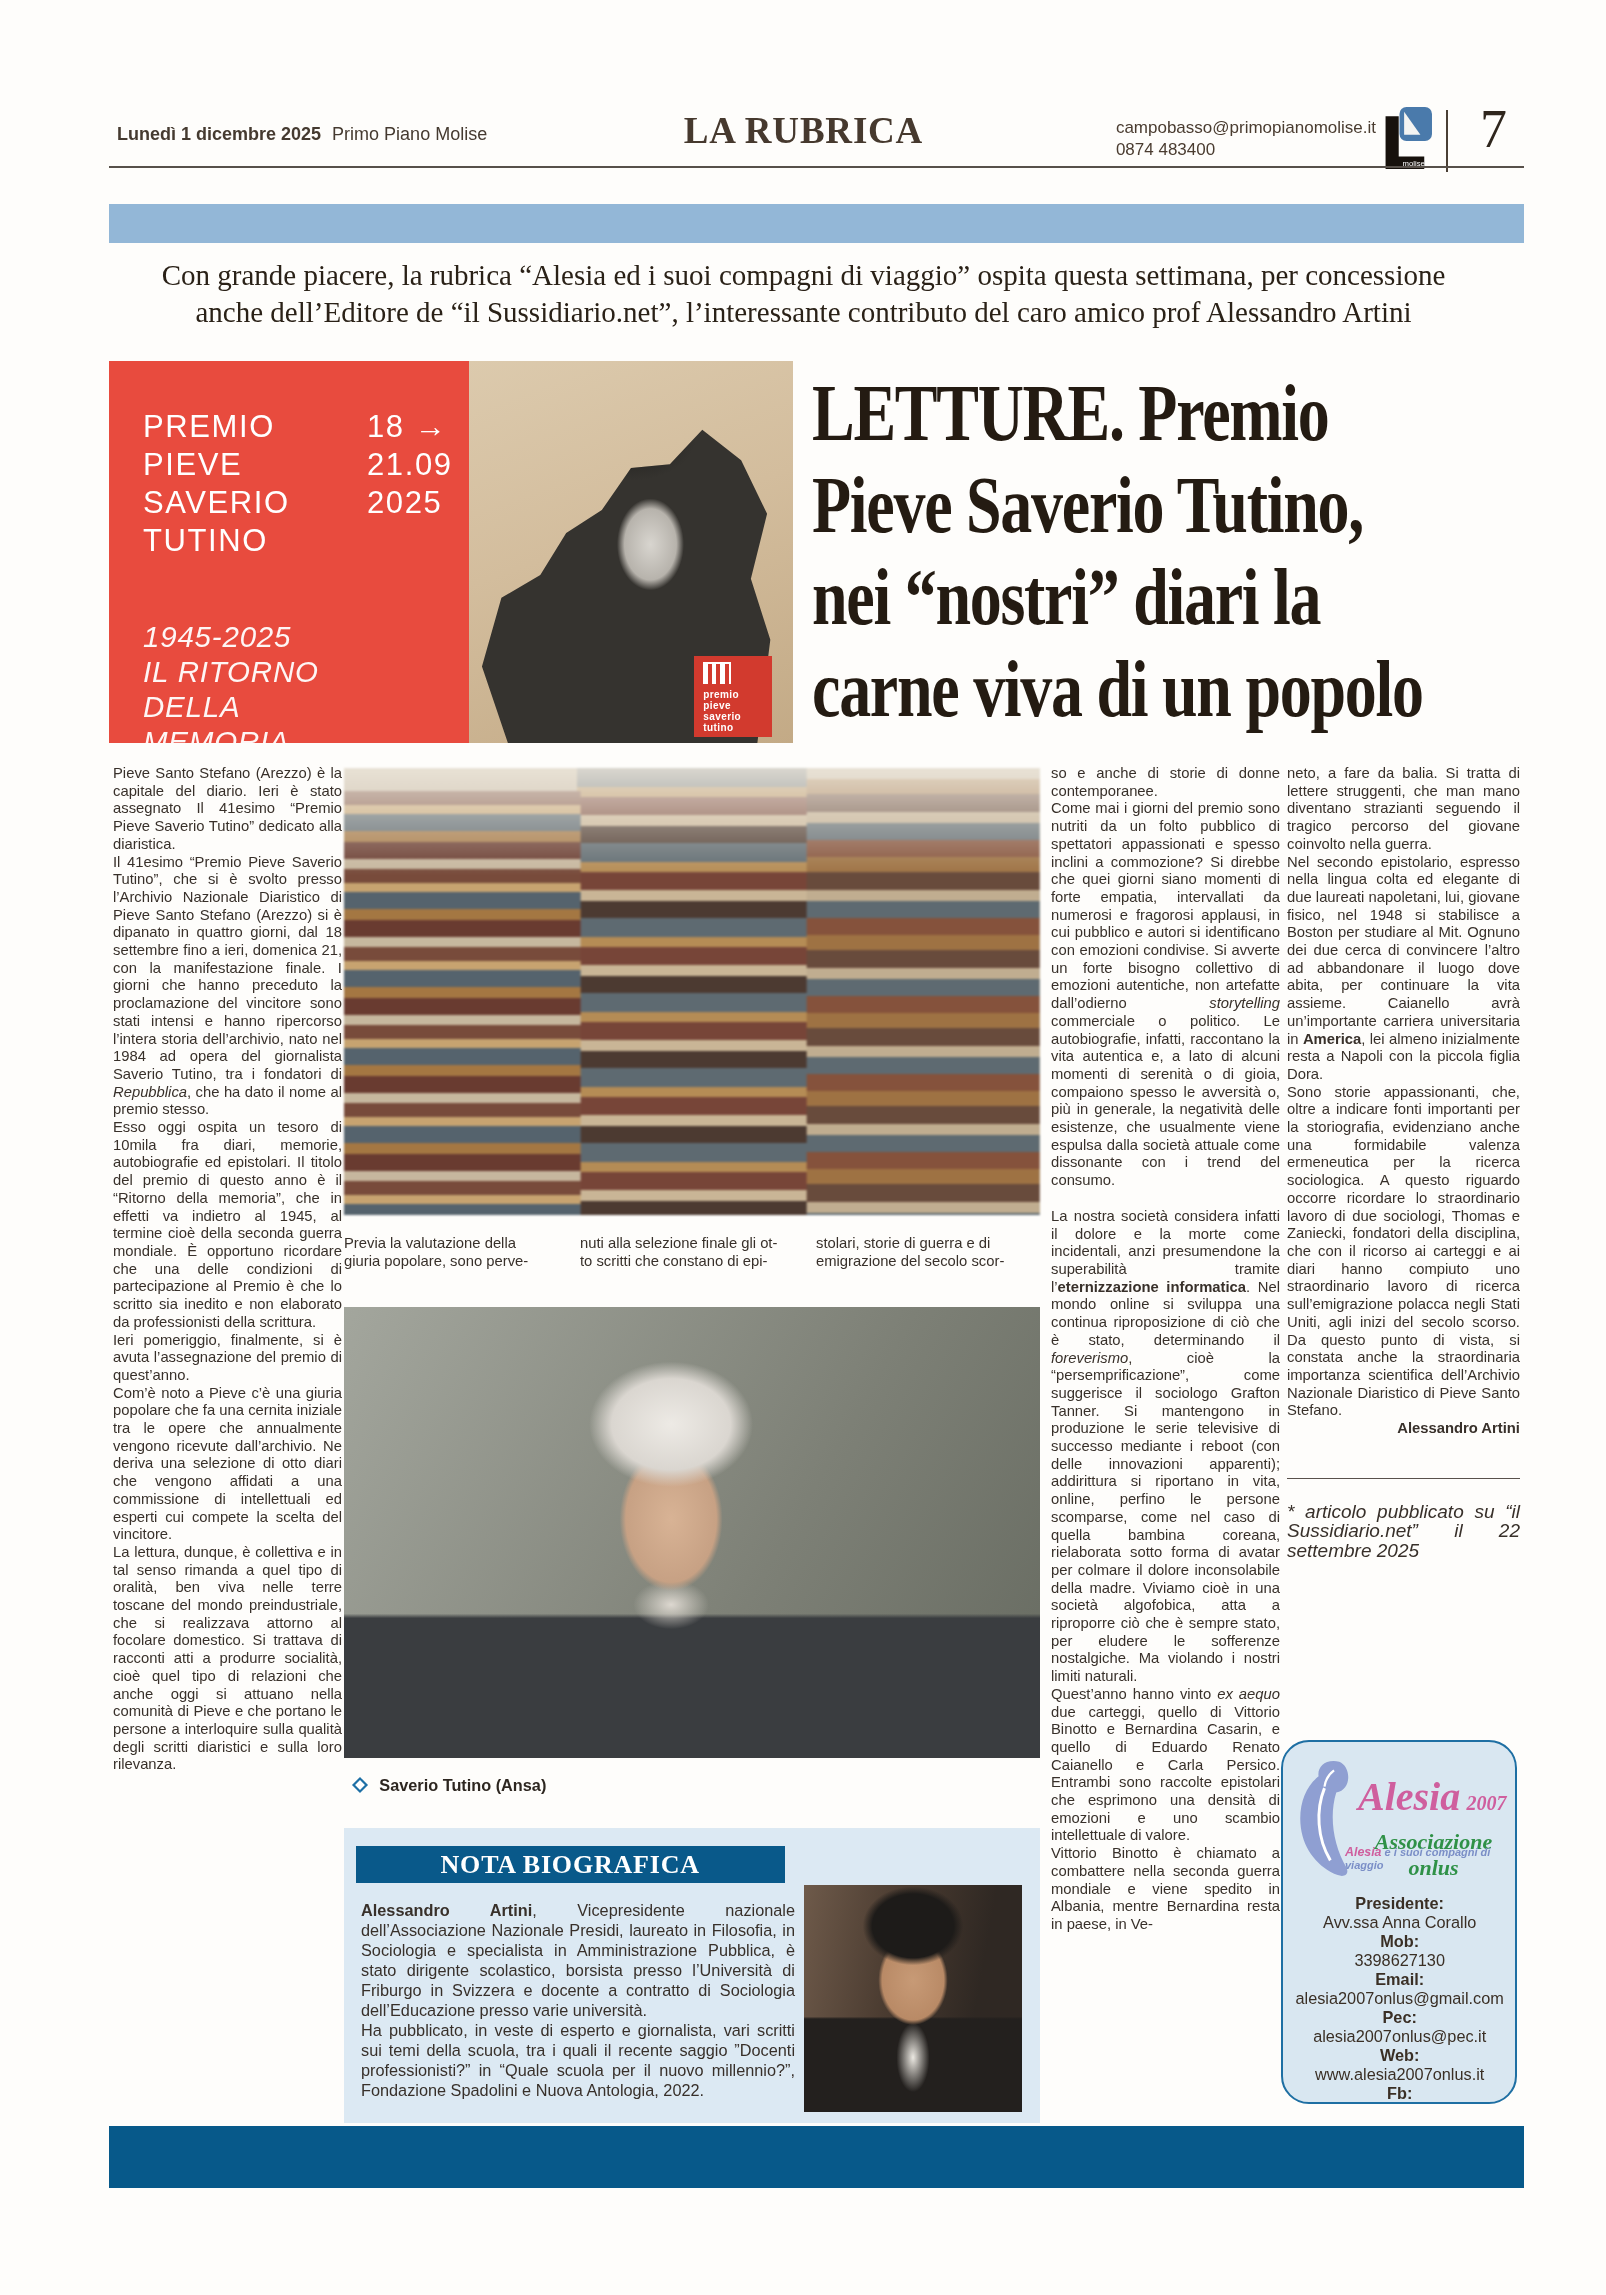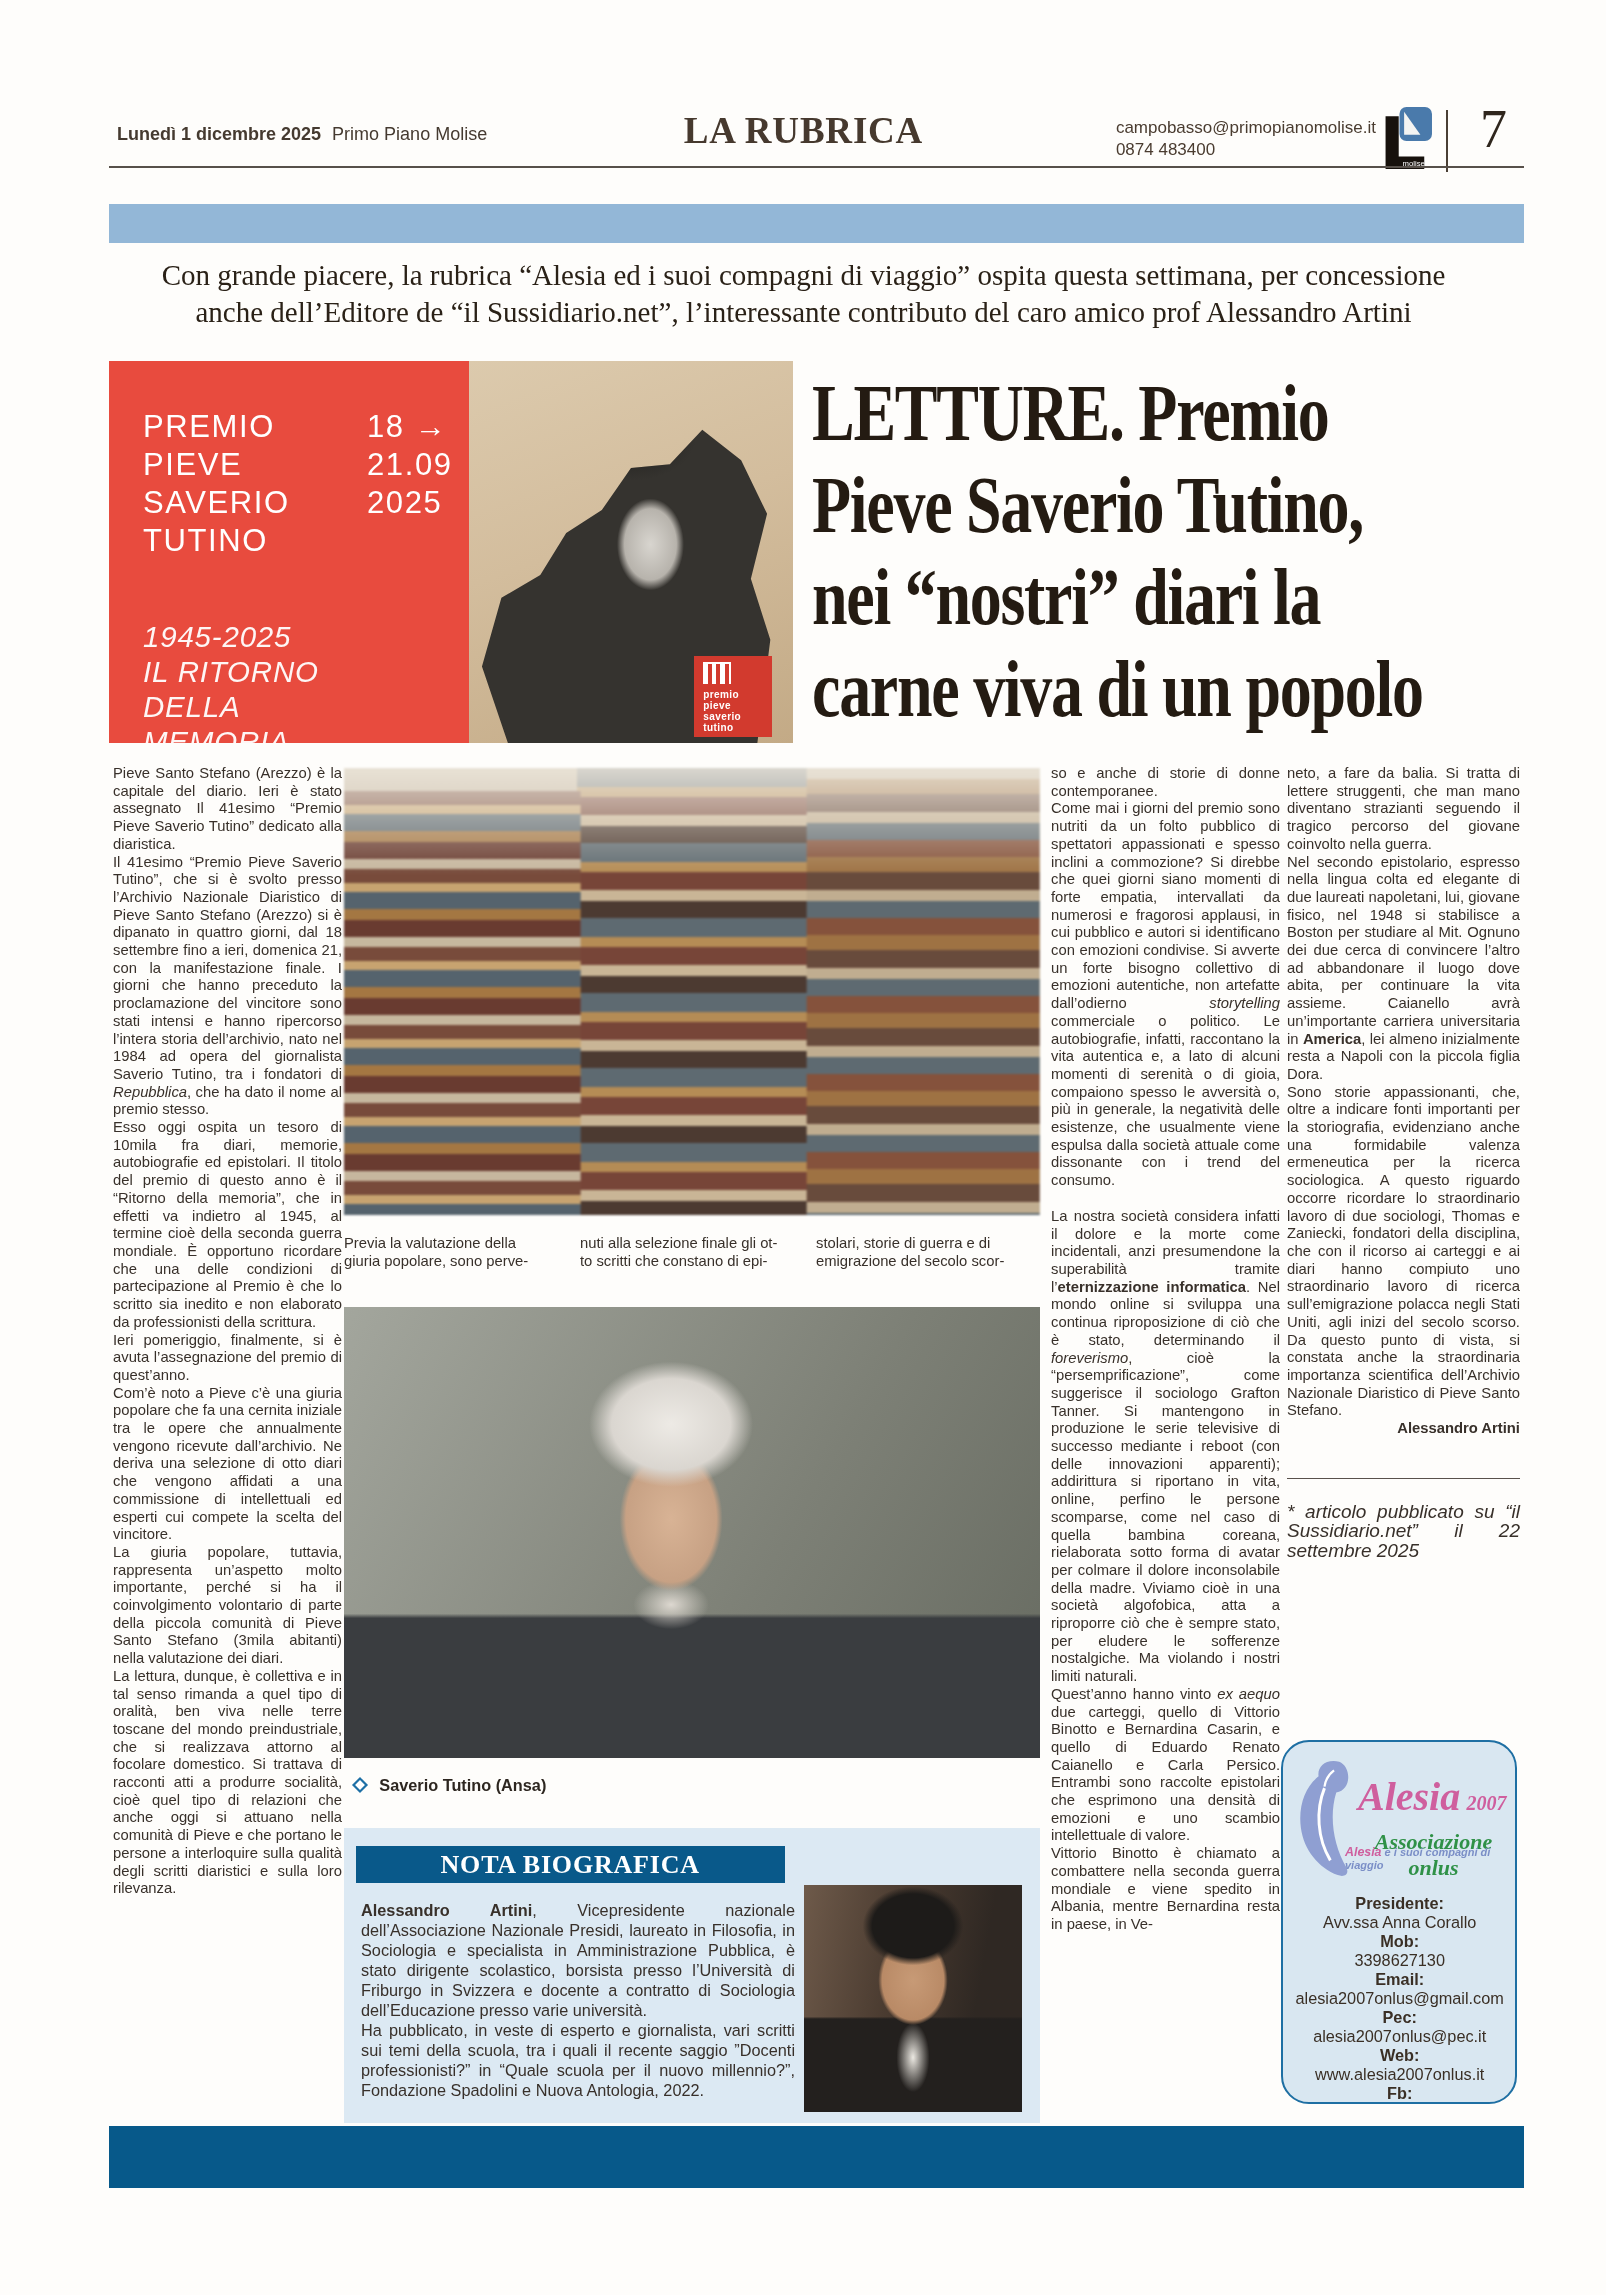--- a/index.html
+++ b/index.html
@@ -197,21 +197,20 @@
       <div>nei “nostri” diari la</div>
       <div>carne viva di un popolo</div>
     </div>
 
   <div class="col col1">
       <p>Pieve Santo Stefano (Arezzo) è la capitale del diario. Ieri è stato assegnato Il 41esimo “Premio Pieve Saverio Tutino” dedicato alla diaristica.</p>
       <p>Il 41esimo “Premio Pieve Saverio Tutino”, che si è svolto presso l’Archivio Nazionale Diaristico di Pieve Santo Stefano (Arezzo) si è dipanato in quattro giorni, dal 18 settembre fino a ieri, domenica 21, con la manifestazione finale. I giorni che hanno preceduto la proclamazione del vincitore sono stati intensi e hanno ripercorso l’intera storia dell’archivio, nato nel 1984 ad opera del giornalista Saverio Tutino, tra i fondatori di <i>Repubblica</i>, che ha dato il nome al premio stesso.</p>
       <p>Esso oggi ospita un tesoro di 10mila fra diari, memorie, autobiografie ed epistolari. Il titolo del premio di questo anno è il “Ritorno della memoria”, che in effetti va indietro al 1945, al termine cioè della seconda guerra mondiale. È opportuno ricordare che una delle condizioni di partecipazione al Premio è che lo scritto sia inedito e non elaborato da professionisti della scrittura.</p>
       <p>Ieri pomeriggio, finalmente, si è avuta l’assegnazione del premio di quest’anno.</p>
       <p>Com’è noto a Pieve c’è una giuria popolare che fa una cernita iniziale tra le opere che annualmente vengono ricevute dall’archivio. Ne deriva una selezione di otto diari che vengono affidati a una commissione di intellettuali ed esperti cui compete la scelta del vincitore.</p>
-      <p>La giuria popolare, tuttavia, rappresenta un’aspetto molto importante, perché si ha il coinvolgimento volontario di parte della piccola comunità di Pieve Santo Stefano (3mila abitanti) nella valutazione dei diari.</p>
       <p>La lettura, dunque, è collettiva e in tal senso rimanda a quel tipo di oralità, ben viva nelle terre toscane del mondo preindustriale, che si realizzava attorno al focolare domestico. Si trattava di racconti atti a produrre socialità, cioè quel tipo di relazioni che anche oggi si attuano nella comunità di Pieve e che portano le persone a interloquire sulla qualità degli scritti diaristici e sulla loro rilevanza.</p>
     </div>
 
   <div class="books-photo"></div>
 
   <div class="caption-row">
     <div>Previa la valutazione della<br>giuria popolare, sono perve-</div>
     <div>nuti alla selezione finale gli ot-<br>to scritti che constano di epi-</div>
     <div>stolari, storie di guerra e di<br>emigrazione del secolo scor-</div>
   </div>

